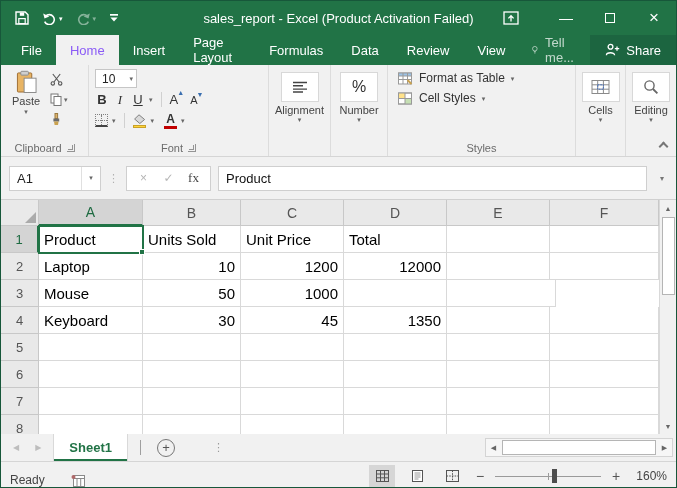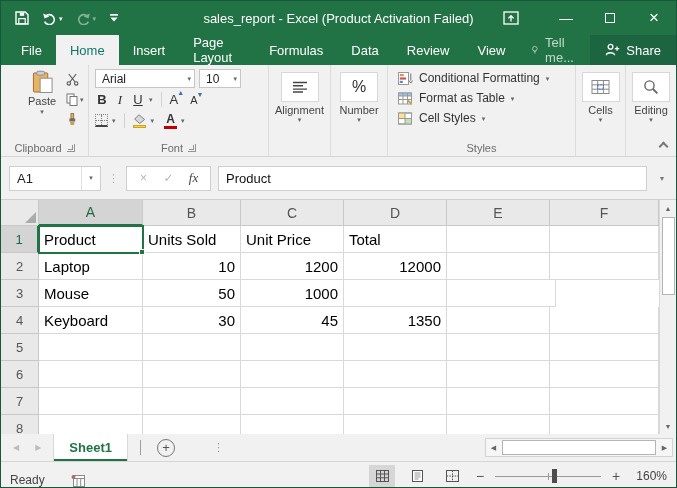--- a/index.html
+++ b/index.html
@@ -15,35 +15,35 @@
   .wtitle{position:absolute;left:0;right:0;text-align:center;font-size:13px;color:#fff;pointer-events:none}
   .winctl{margin-left:auto;display:flex;align-items:center;z-index:1}
   .rdo{width:34px;display:flex;justify-content:center;margin-right:16px}
   .wbtn{width:44px;height:34px;display:flex;align-items:center;justify-content:center;font-size:14px;color:#fff}
   .wbtn.max span{display:block;width:10px;height:10px;border:1.4px solid #fff}
   .wbtn.close{font-size:17px}
 
   
   .tabrow{flex:0 0 28px;background:#217346;display:flex;align-items:stretch;padding-left:6px;color:#fff;font-size:13px}
   .tab{display:flex;align-items:center;padding:0 14px}
-  .tab.active{background:#f1f1f1;color:#0f766e}
+  .tab.active{background:#f1f1f1;color:#8b5cf6}
   .tellme{margin-left:auto;display:flex;align-items:center;gap:6px;padding:0 12px;color:rgba(255,255,255,.72)}
   .sharebtn{display:flex;align-items:center;gap:6px;padding:0 15px;background:#1c6540;color:#fff}
 
   
   .ribbon{flex:0 0 92px;background:#f1f1f1;border-bottom:1px solid #d5d5d5;display:flex;position:relative}
   .rgroup{display:flex;flex-direction:column;border-right:1px solid #dcdcdc;padding-top:3px}
   .rgroup:last-of-type{border-right:none}
   .rgl{margin-top:auto;height:17px;display:flex;align-items:center;justify-content:center;gap:5px;font-size:11px;color:#6b6b6b}
   .launcher{width:8px;height:8px;border-right:1px solid #949494;border-bottom:1px solid #949494;position:relative}
   .launcher::before{content:"";position:absolute;right:1px;bottom:1px;width:4px;height:4px;border-right:1px solid #949494;border-bottom:1px solid #949494}
   .caret{font-size:7px;color:#666;line-height:1}
   
   .g-clip{width:88px}
-  .clipbody{display:flex;gap:2px;padding-left:21px}
+  .clipbody{display:flex;gap:2px;padding-left:5px}
   .pastebtn{width:40px;display:flex;flex-direction:column;align-items:center;gap:1px;padding-top:2px}
   .pastebtn .lbl{font-size:11px;color:#444}
   .minicol{display:flex;flex-direction:column;gap:3px;padding-top:3px}
   .minibtn{height:17px;display:flex;align-items:center;gap:2px;padding:0 2px}
   
   .g-font{width:180px}
   .frow{display:flex;align-items:center;gap:4px;padding:1px 6px;height:21px}
   .combo{background:#fff;border:1px solid #c6c6c6;height:19px;font-size:12px;color:#222;display:flex;align-items:center;padding:0 3px 0 6px;gap:4px}
   .combo .cv{flex:1}
   .fname{width:100px}.fsize{width:42px}
@@ -73,21 +73,21 @@
 
   
   .fbar{flex:0 0 43px;background:#f1f1f1;border-bottom:1px solid #d0d0d0;display:flex;align-items:center;padding:0 6px 0 8px;gap:7px}
   .namebox{width:92px;height:25px;background:#fff;border:1px solid #cfcfcf;display:flex;align-items:center;font-size:13px;color:#222;padding-left:7px}
   .namebox .cv{flex:1}
   .nbsep{width:1px;height:23px;background:#e0e0e0}
   .nbcaret{width:18px;text-align:center;font-size:7px;color:#666}
   .fdots{color:#b0b0b0;font-size:11px;letter-spacing:0}
   .fbtns{height:25px;background:#fff;border:1px solid #cfcfcf;display:flex;align-items:center;padding:0 4px}
   .fb{width:25px;text-align:center;font-size:12px;color:#b5b5b5}
-  .fx{font-family:"Liberation Serif",serif;font-style:italic;font-size:13px;color:#444}
+  .fx{font-family:"Liberation Serif",serif;font-size:13px;color:#444}
   .finput{flex:1;height:25px;background:#fff;border:1px solid #cfcfcf;font-size:13px;color:#111;display:flex;align-items:center;padding-left:7px}
   .fchev{width:16px;text-align:center;font-size:8px;color:#777}
 
   
   .gridwrap{flex:1;position:relative;background:#fff;overflow:hidden}
   .sheet{position:absolute;left:0;top:0;right:17px;bottom:0;overflow:hidden}
   .hdrrow,.grow{display:flex}
   .corner{width:38px;height:26px;background:#e9e9e9;border-right:1px solid #c8c8c8;border-bottom:1px solid #c8c8c8;position:relative}
   .corner .tri{position:absolute;right:2px;bottom:2px;width:0;height:0;border-left:11px solid transparent;border-bottom:11px solid #ababab}
   .colhdr{height:26px;display:flex;align-items:center;justify-content:center;background:#e9e9e9;border-right:1px solid #c8c8c8;border-bottom:1px solid #c8c8c8;font-size:14px;color:#555}
@@ -246,24 +246,20 @@
         </div>
       </div>
       <div class="rgl">
           <span>Clipboard</span>
           <span class="launcher"></span>
         </div>
     </div>
 
     <div class="rgroup g-font">
       <div class="frow">
-        <span class="combo fname">
-            <span class="cv">Arial</span>
-            <span class="caret">▾</span>
-          </span>
         <span class="combo fsize">
             <span class="cv">10</span>
             <span class="caret">▾</span>
           </span>
       </div>
       <div class="frow">
         <span class="fbi b">B</span>
         <span class="fbi i">I</span>
         <span class="fbi u">U</span>
         <span class="caret">▾</span>
@@ -310,33 +306,20 @@
         </span>
       <span class="biglbl">Number</span>
       <span class="caret">▾</span>
     </div>
 
     <div class="rgroup g-styles">
       <div>
           <div class="stylerow">
             <span class="sicon">
               <svg width="15" height="13" viewBox="0 0 15 13">
-                <rect x="0.5" y="0.5" width="10" height="12" fill="#fff" stroke="#999"></rect>
-                <rect x="1.8" y="2" width="4" height="2.2" fill="#e3954f"></rect>
-                <rect x="1.8" y="5.4" width="6.2" height="2.2" fill="#c55a5a"></rect>
-                <rect x="1.8" y="8.8" width="3" height="2.2" fill="#5a87c5"></rect>
-                <path d="M12.8 1.5v7M11 8.5l1.8 2.6 1.8-2.6" fill="none" stroke="#777"></path>
-              </svg>
-            </span>
-            <span>Conditional Formatting</span>
-            <span class="caret">▾</span>
-          </div>
-          <div class="stylerow">
-            <span class="sicon">
-              <svg width="15" height="13" viewBox="0 0 15 13">
                 <rect x="0.5" y="1" width="13" height="11" fill="#fff" stroke="#999"></rect>
                 <rect x="0.5" y="1" width="13" height="3" fill="#9dc3e6" stroke="#999"></rect>
                 <path d="M0.5 7.5h13M5 1v11M9.5 1v11" stroke="#999"></path>
                 <path d="M9.5 8l4 4" stroke="#caa24f" stroke-width="2"></path>
               </svg>
             </span>
             <span>Format as Table</span>
             <span class="caret">▾</span>
           </div>
           <div class="stylerow">

